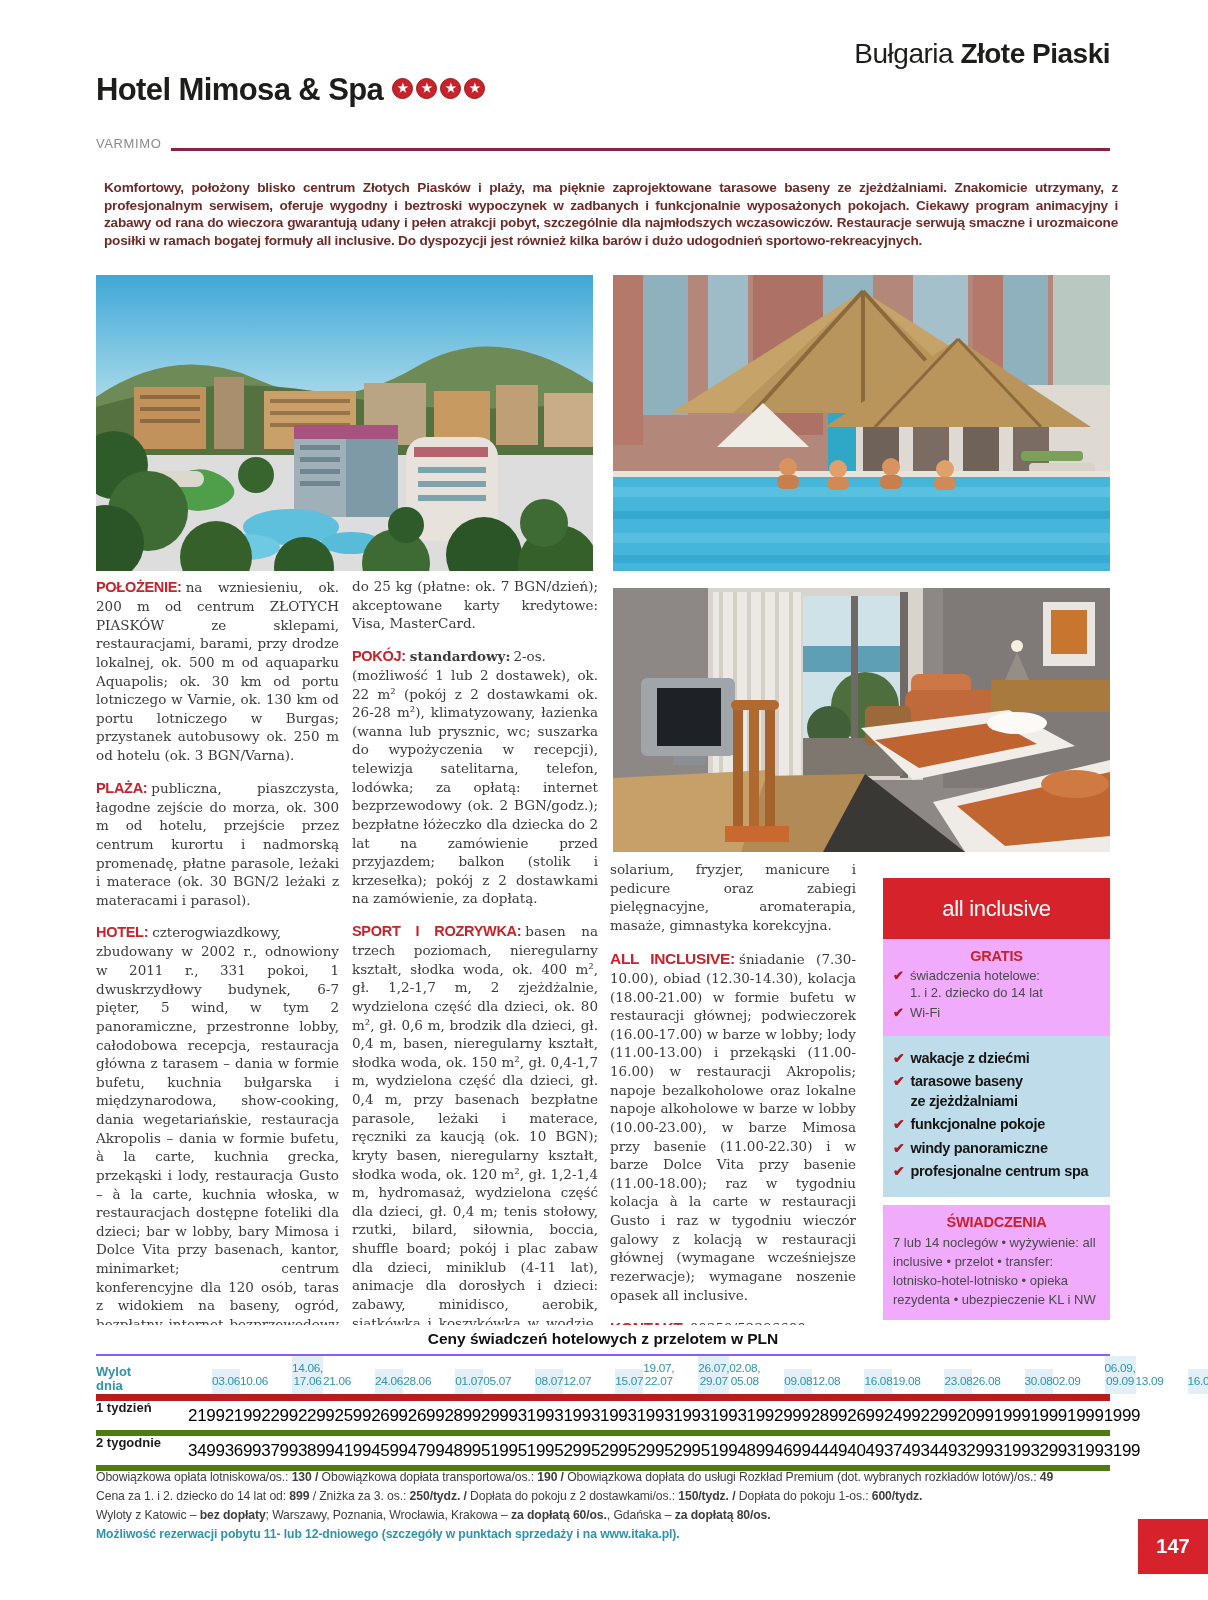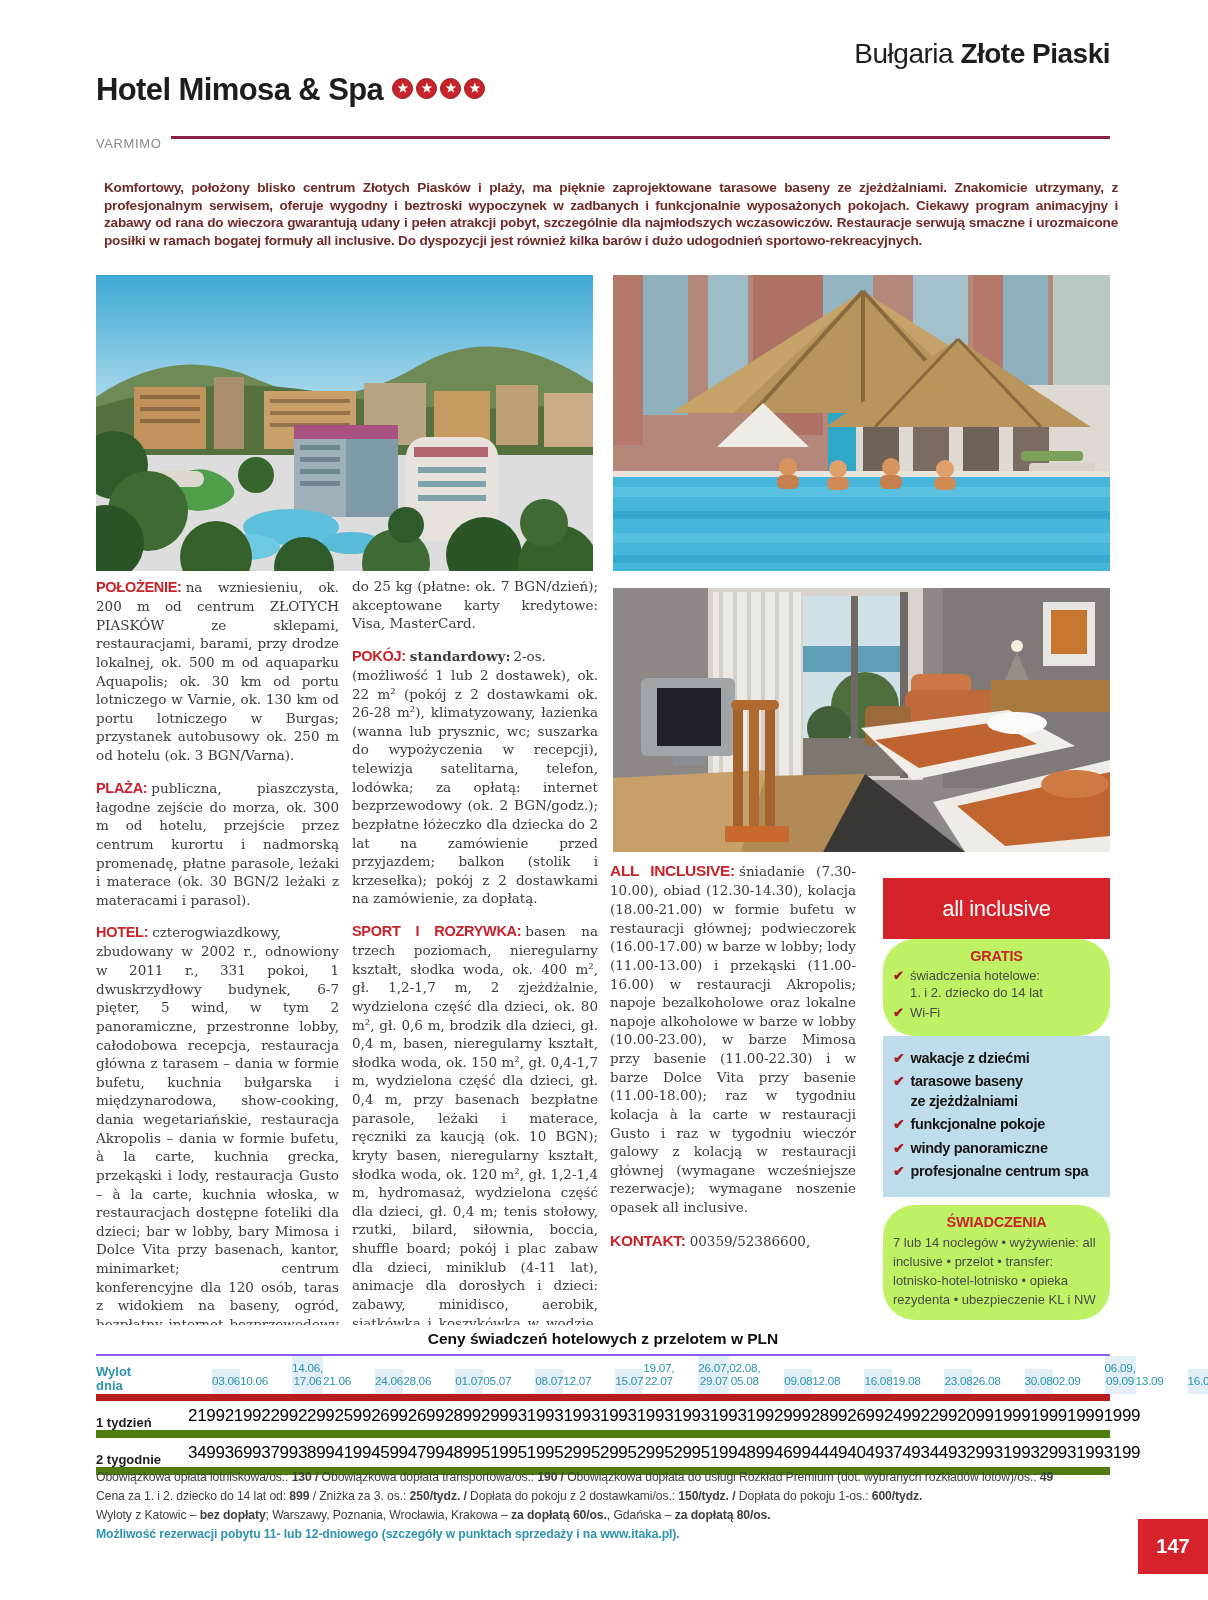--- a/index.html
+++ b/index.html
@@ -5,21 +5,21 @@
   html,body{margin:0;padding:0;background:#f2f2f0;}
   .page{position:relative;width:1208px;height:1600px;background:#ffffff;font-family:"Liberation Sans",sans-serif;overflow:hidden;margin:0 auto;}
 
   .region{position:absolute;top:38px;right:98px;font-size:28px;color:#1d1d1b;letter-spacing:-0.5px;}
   .region b{font-weight:bold;}
 
   .hotel-title{position:absolute;top:72px;left:96px;font-size:31px;font-weight:bold;color:#1d1d1b;letter-spacing:-0.6px;}
   .stars{margin-left:6px;}
   .star-badge{display:inline-flex;width:19px;height:19px;border-radius:50%;background:#c8232b;color:#fff;font-size:12px;line-height:1;align-items:center;justify-content:center;margin-left:3px;vertical-align:8px;border:1px solid #8e1b20;}
 
-  .code-row{position:absolute;top:136px;left:96px;width:1014px;display:flex;align-items:flex-start;}
+  .code-row{position:absolute;top:136px;left:96px;width:1014px;display:flex;align-items:flex-end;}
   .code{font-size:13px;color:#8b8b8b;letter-spacing:0.6px;}
   .rule{flex:1;border-top:3px solid #8e2044;margin-left:10px;}
 
   .intro{position:absolute;top:171px;left:96px;width:1014px;margin:8px;font-size:13.6px;font-weight:bold;color:#6e2b27;line-height:1.3;text-align:justify;letter-spacing:-0.2px;}
 
   .photo{position:absolute;overflow:hidden;background:#ddd;}
   #photoL{top:275px;left:96px;width:497px;height:296px;}
   #photoR{top:275px;left:613px;width:497px;height:296px;}
   #photoRoom{top:588px;left:613px;width:497px;height:264px;}
   .photo svg{display:block;width:100%;height:100%;}
@@ -29,36 +29,36 @@
   #col2{top:577px;left:352px;width:246px;height:748px;overflow:hidden;}
   #col3{top:860px;left:610px;width:246px;height:465px;overflow:hidden;}
   .para{margin:0 0 13px 0;}
   .h{font-family:"Liberation Sans",sans-serif;font-weight:bold;color:#c8232b;letter-spacing:-0.3px;margin-right:4px;font-size:14.5px;}
   .h.big{font-size:15.5px;}
   .bold{font-weight:bold;margin-right:3px;}
 
   .sidebar{position:absolute;top:878px;left:883px;width:227px;}
   .banner{background:#d6232b;color:#fff;text-align:center;font-size:22px;height:61px;display:flex;align-items:center;justify-content:center;letter-spacing:-0.3px;}
   .box{padding:9px 10px 11px 10px;}
-  .box.gray{background:#bef264;border-radius:32px;}
+  .box.gray{background:#f0abfc;}
   .box.blue{background:#bfdcea;margin-bottom:8px;}
   .box-title{color:#c8232b;font-weight:bold;text-align:center;font-size:14.5px;margin-bottom:4px;letter-spacing:-0.2px;}
   .check-item{display:flex;gap:6px;font-size:13px;color:#4a4a4a;line-height:1.3;margin:3px 0;white-space:pre-line;}
   .check{color:#a81c28;font-size:13px;font-weight:bold;flex:none;}
   .check-item.hl{font-weight:bold;color:#161616;font-size:14.5px;line-height:1.35;margin:4px 0;letter-spacing:-0.3px;}
   .check-item.hl .check{font-size:14px;}
   .sw-text{font-size:13px;color:#4a4a4a;line-height:1.45;}
 
   .table-area{position:absolute;top:1330px;left:96px;width:1014px;}
   .t-title{text-align:center;font-weight:bold;font-size:15.5px;color:#111;padding-bottom:6px;border-bottom:2px solid #8b5cf6;}
   .t-hrow{display:flex;align-items:flex-end;border-bottom:7px solid #b91c1c;}
   .t-label{width:92px;flex:none;font-weight:bold;font-size:13px;color:#2f93ad;white-space:pre-line;line-height:1.15;display:flex;align-items:center;}
   .t-cell{flex:1;text-align:center;font-size:11.8px;color:#2f93ad;line-height:1.12;padding:6px 0;white-space:pre-line;letter-spacing:-0.3px;display:flex;align-items:center;justify-content:center;}
   .t-cell.stripe{background:#e2eff6;margin-left:24px;}
-  .t-row{display:flex;align-items:flex-end;border-bottom:8px solid #4d7c0f;}
+  .t-row{display:flex;align-items:flex-start;border-bottom:6px solid #4d7c0f;}
   .t-row .t-label{color:#1c1c1c;}
   .t-row .t-cell{color:#000000;font-size:17px;padding:5px 0;}
 
   .footnotes{position:absolute;top:1468px;left:96px;width:1014px;font-size:12.2px;color:#3f3f3f;line-height:1.55;letter-spacing:-0.1px;}
   .fn-line .b{font-weight:bold;}
   .fn-link{color:#2f93ad;font-weight:bold;}
 
   .pagenum{position:absolute;top:1519px;left:1138px;width:70px;height:55px;background:#d6232b;color:#fff;display:flex;align-items:center;justify-content:center;font-size:20px;font-weight:bold;}
 </style>
 </head>
@@ -265,20 +265,21 @@
     <p class="para"><span class="h">HOTEL:</span><span>czterogwiazdkowy, zbudowany w 2002 r., odnowiony w 2011 r., 331 pokoi, 1 dwuskrzydłowy budynek, 6-7 pięter, 5 wind, w tym 2 panoramiczne, przestronne lobby, całodobowa recepcja, restauracja główna z tarasem – dania w formie bufetu, kuchnia bułgarska i międzynarodowa, show-cooking, dania wegetariańskie, restauracja Akropolis – dania w formie bufetu, à la carte, kuchnia grecka, przekąski i lody, restauracja Gusto – à la carte, kuchnia włoska, w restauracjach dostępne foteliki dla dzieci; bar w lobby, bary Mimosa i Dolce Vita przy basenach, kantor, minimarket; centrum konferencyjne dla 120 osób, taras z widokiem na baseny, ogród, bezpłatny internet bezprzewodowy w lobby; za opłatą: punkt internetowy (ok. 6 BGN/godz.), sejf w recepcji (ok. 6 BGN/dzień), pralnia; występują różnice poziomów – niepolecany osobom z ograniczeniami ruchowymi; akceptowane zwierzęta domowe</span></p>
   </div>
 
   <div class="col" id="col2">
     <p class="para">do 25 kg (płatne: ok. 7 BGN/dzień); akceptowane karty kredytowe: Visa, MasterCard.</p>
     <p class="para"><span class="h">POKÓJ:</span><span class="bold">standardowy:</span><span>2-os. (możliwość 1 lub 2 dostawek), ok. 22 m² (pokój z 2 dostawkami ok. 26-28 m²), klimatyzowany, łazienka (wanna lub prysznic, wc; suszarka do wypożyczenia w recepcji), telewizja satelitarna, telefon, lodówka; za opłatą: internet bezprzewodowy (ok. 2 BGN/godz.); bezpłatne łóżeczko dla dziecka do 2 lat na zamówienie przed przyjazdem; balkon (stolik i krzesełka); pokój z 2 dostawkami na zamówienie, za dopłatą.</span></p>
     <p class="para"><span class="h">SPORT I ROZRYWKA:</span><span>basen na trzech poziomach, nieregularny kształt, słodka woda, ok. 400 m², gł. 1,2-1,7 m, 2 zjeżdżalnie, wydzielona część dla dzieci, ok. 80 m², gł. 0,6 m, brodzik dla dzieci, gł. 0,4 m, basen, nieregularny kształt, słodka woda, ok. 150 m², gł. 0,4-1,7 m, wydzielona część dla dzieci, gł. 0,4 m, przy basenach bezpłatne parasole, leżaki i materace, ręczniki za kaucją (ok. 10 BGN); kryty basen, nieregularny kształt, słodka woda, ok. 120 m², gł. 1,2-1,4 m, hydromasaż, wydzielona część dla dzieci, gł. 0,4 m; tenis stołowy, rzutki, bilard, siłownia, boccia, shuffle board; pokój i plac zabaw dla dzieci, miniklub (4-11 lat), animacje dla dorosłych i dzieci: zabawy, minidisco, aerobik, siatkówka i koszykówka w wodzie, aqua aerobik, wieczorne przedstawienia i pokazy artystyczne; za opłatą: profesjonalne centrum spa: sauna, łaźnia parowa,</span></p>
   </div>
 
   <div class="col" id="col3">
+    <p class="para">solarium, fryzjer, manicure i pedicure oraz zabiegi pielęgnacyjne, aromaterapia, masaże, gimnastyka korekcyjna.</p>
     <p class="para"><span class="h big">ALL INCLUSIVE:</span><span>śniadanie (7.30-10.00), obiad (12.30-14.30), kolacja (18.00-21.00) w formie bufetu w restauracji głównej; podwieczorek (16.00-17.00) w barze w lobby; lody (11.00-13.00) i przekąski (11.00-16.00) w restauracji Akropolis; napoje bezalkoholowe oraz lokalne napoje alkoholowe w barze w lobby (10.00-23.00), w barze Mimosa przy basenie (11.00-22.30) i w barze Dolce Vita przy basenie (11.00-18.00); raz w tygodniu kolacja à la carte w restauracji Gusto i raz w tygodniu wieczór galowy z kolacją w restauracji głównej (wymagane wcześniejsze rezerwacje); wymagane noszenie opasek all inclusive.</span></p>
     <p class="para"><span class="h big">KONTAKT:</span><span>00359/52386600,</span><br></p>
   </div>
 
   <div class="sidebar">
     <div class="banner">all inclusive</div>
     <div class="box gray">
       <div class="box-title">GRATIS</div>
       <div>
           <div class="check-item"><span class="check">✔</span><span class="check-text">świadczenia hotelowe:

